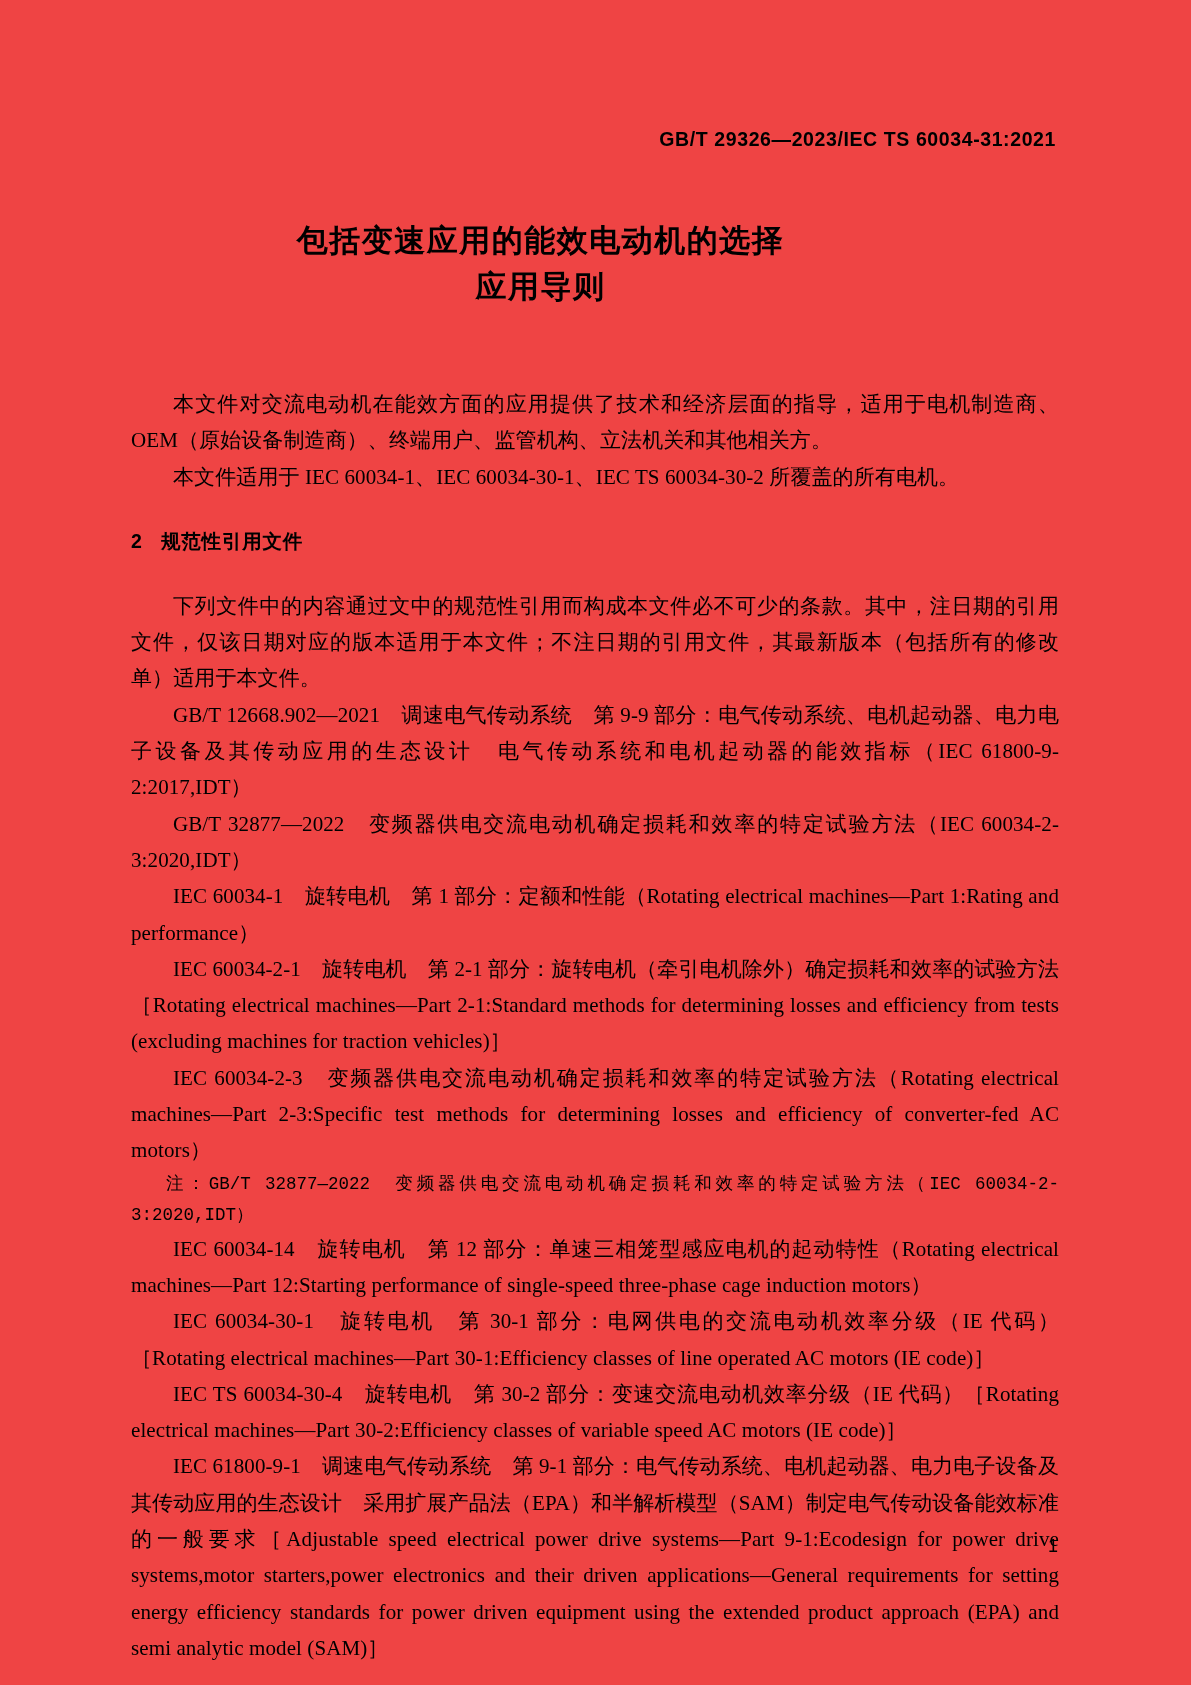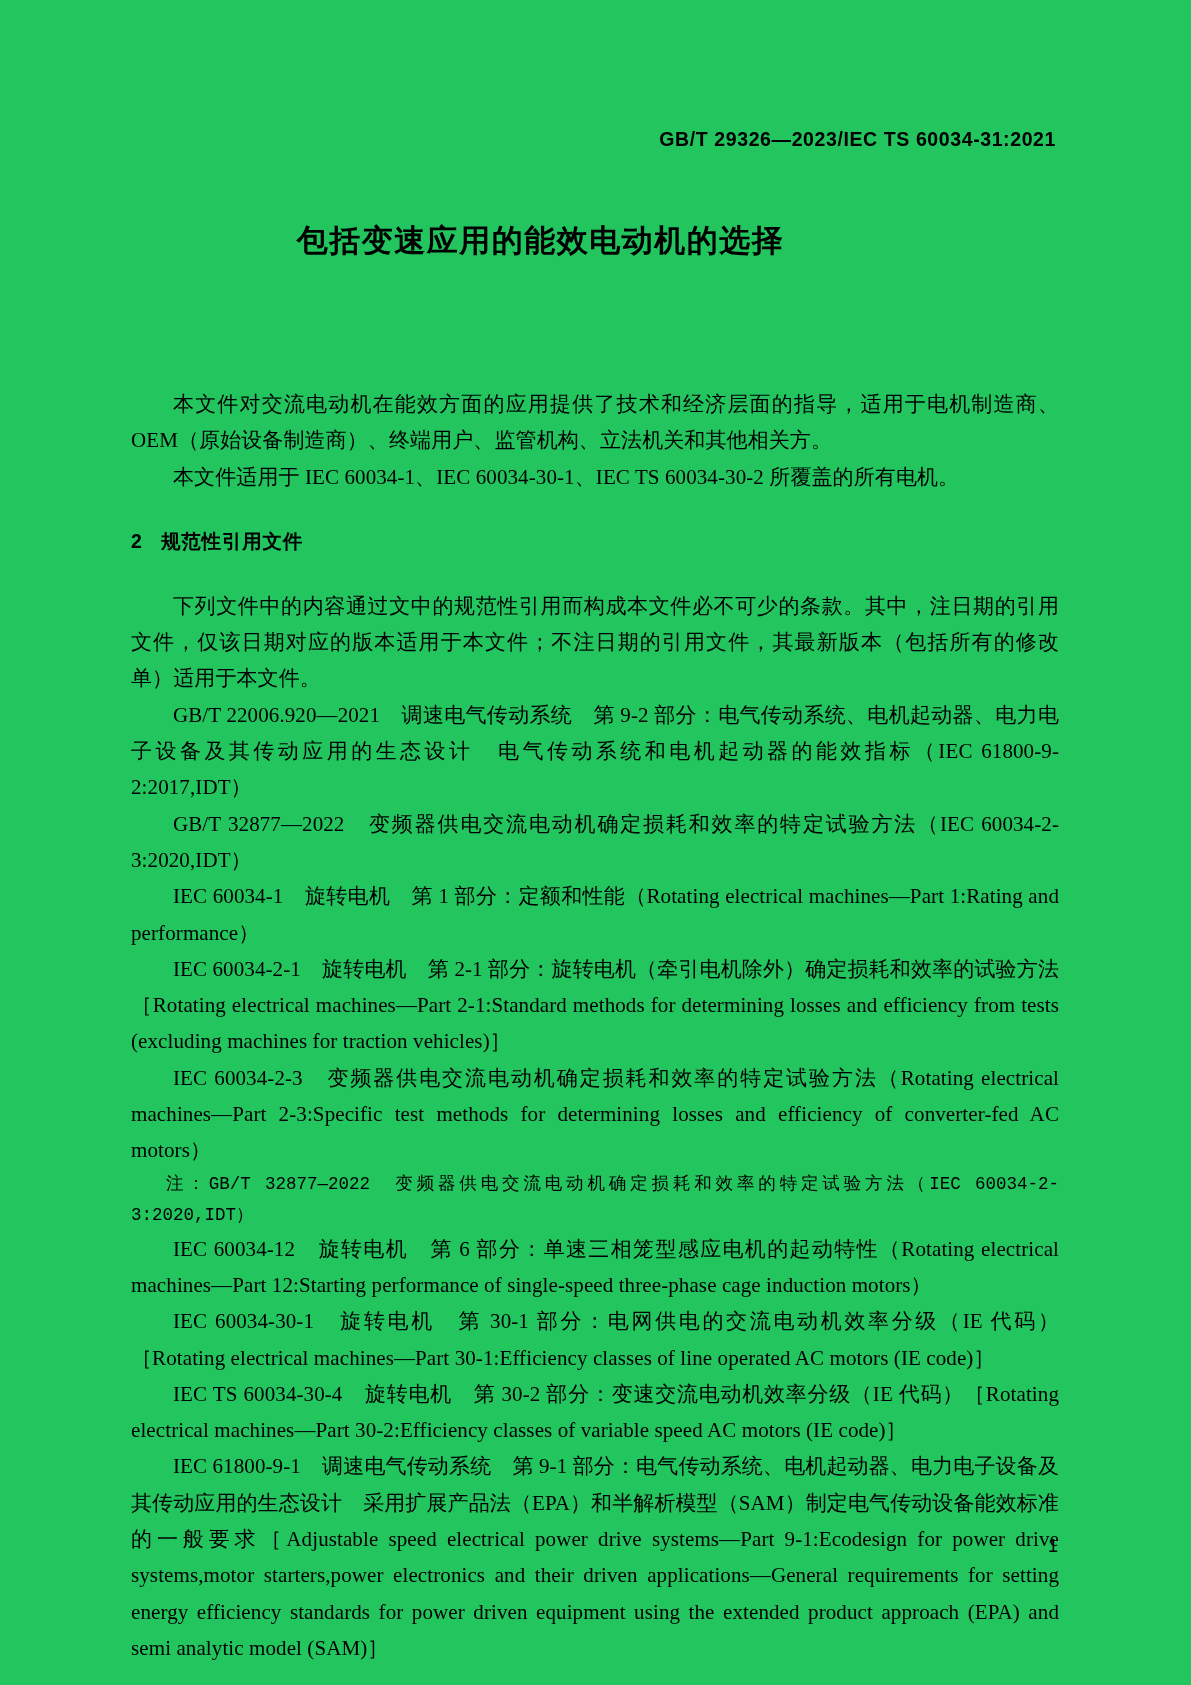--- a/index.html
+++ b/index.html
@@ -4,21 +4,21 @@
 <style>
   html, body {
     margin: 0;
     padding: 0;
     background: #ffffff;
   }
   .page {
     position: relative;
     width: 1191px;
     height: 1685px;
-    background: #22c55e;
+    background: #ef4444;
     margin: 0 auto;
     overflow: hidden;
     font-family: "Liberation Serif", "DejaVu Serif", serif;
     color: #000000;
   }
 
   
   .running-header {
     position: absolute;
     top: 128px;
@@ -105,46 +105,47 @@
 </style>
 </head>
 <body>
 
 <div class="page">
 
   <div class="running-header">GB/T 29326—2023/IEC TS 60034-31:2021</div>
 
   <div class="doc-title">
     <div class="line">包括变速应用的能效电动机的选择</div>
+    <div class="line">应用导则</div>
   </div>
 
   <div class="content">
 
     <div class="gap-after-heading"></div>
 
     <p class="body">本文件对交流电动机在能效方面的应用提供了技术和经济层面的指导，适用于电机制造商、OEM（原始设备制造商）、终端用户、监管机构、立法机关和其他相关方。</p>
     <p class="body">本文件适用于 IEC 60034-1、IEC 60034-30-1、IEC TS 60034-30-2 所覆盖的所有电机。</p>
 
     <div class="gap-before-heading"></div>
 
     <h2 class="section-heading">
       <span class="num">2</span><span>规范性引用文件</span>
     </h2>
     <div class="gap-after-heading"></div>
 
     <p class="body">下列文件中的内容通过文中的规范性引用而构成本文件必不可少的条款。其中，注日期的引用文件，仅该日期对应的版本适用于本文件；不注日期的引用文件，其最新版本（包括所有的修改单）适用于本文件。</p>
-    <p class="body">GB/T 22006.920—2021　调速电气传动系统　第 9-2 部分：电气传动系统、电机起动器、电力电子设备及其传动应用的生态设计　电气传动系统和电机起动器的能效指标（IEC 61800-9-2:2017,IDT）</p>
+    <p class="body">GB/T 12668.902—2021　调速电气传动系统　第 9-9 部分：电气传动系统、电机起动器、电力电子设备及其传动应用的生态设计　电气传动系统和电机起动器的能效指标（IEC 61800-9-2:2017,IDT）</p>
     <p class="body">GB/T 32877—2022　变频器供电交流电动机确定损耗和效率的特定试验方法（IEC 60034-2-3:2020,IDT）</p>
     <p class="body">IEC 60034-1　旋转电机　第 1 部分：定额和性能（Rotating electrical machines—Part 1:Rating and performance）</p>
     <p class="body">IEC 60034-2-1　旋转电机　第 2-1 部分：旋转电机（牵引电机除外）确定损耗和效率的试验方法［Rotating electrical machines—Part 2-1:Standard methods for determining losses and efficiency from tests (excluding machines for traction vehicles)］</p>
     <p class="body">IEC 60034-2-3　变频器供电交流电动机确定损耗和效率的特定试验方法（Rotating electrical machines—Part 2-3:Specific test methods for determining losses and efficiency of converter-fed AC motors）</p>
 
     <p class="note">注：GB/T 32877—2022　变频器供电交流电动机确定损耗和效率的特定试验方法（IEC 60034-2-3:2020,IDT）</p>
 
-    <p class="body">IEC 60034-12　旋转电机　第 6 部分：单速三相笼型感应电机的起动特性（Rotating electrical machines—Part 12:Starting performance of single-speed three-phase cage induction motors）</p>
+    <p class="body">IEC 60034-14　旋转电机　第 12 部分：单速三相笼型感应电机的起动特性（Rotating electrical machines—Part 12:Starting performance of single-speed three-phase cage induction motors）</p>
     <p class="body">IEC 60034-30-1　旋转电机　第 30-1 部分：电网供电的交流电动机效率分级（IE 代码）［Rotating electrical machines—Part 30-1:Efficiency classes of line operated AC motors (IE code)］</p>
     <p class="body">IEC TS 60034-30-4　旋转电机　第 30-2 部分：变速交流电动机效率分级（IE 代码）［Rotating electrical machines—Part 30-2:Efficiency classes of variable speed AC motors (IE code)］</p>
     <p class="body">IEC 61800-9-1　调速电气传动系统　第 9-1 部分：电气传动系统、电机起动器、电力电子设备及其传动应用的生态设计　采用扩展产品法（EPA）和半解析模型（SAM）制定电气传动设备能效标准的一般要求［Adjustable speed electrical power drive systems—Part 9-1:Ecodesign for power drive systems,motor starters,power electronics and their driven applications—General requirements for setting energy efficiency standards for power driven equipment using the extended product approach (EPA) and semi analytic model (SAM)］</p>
 
   </div>
 
   <div class="folio">1</div>
 
 </div>
 

